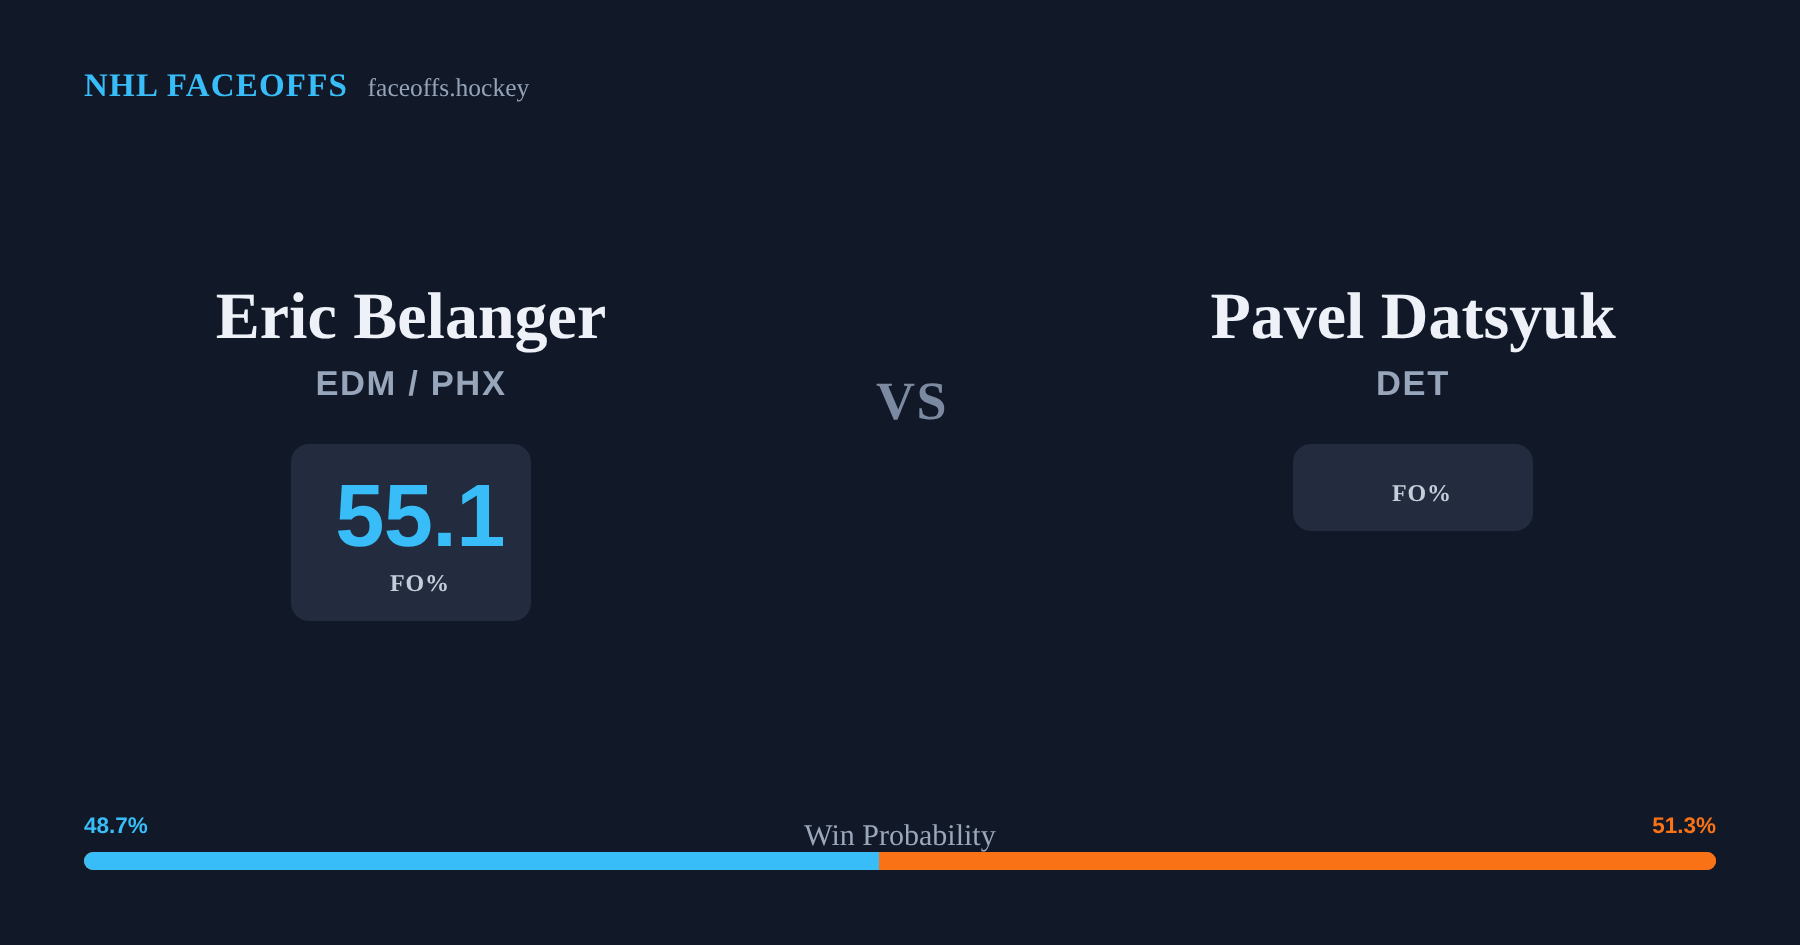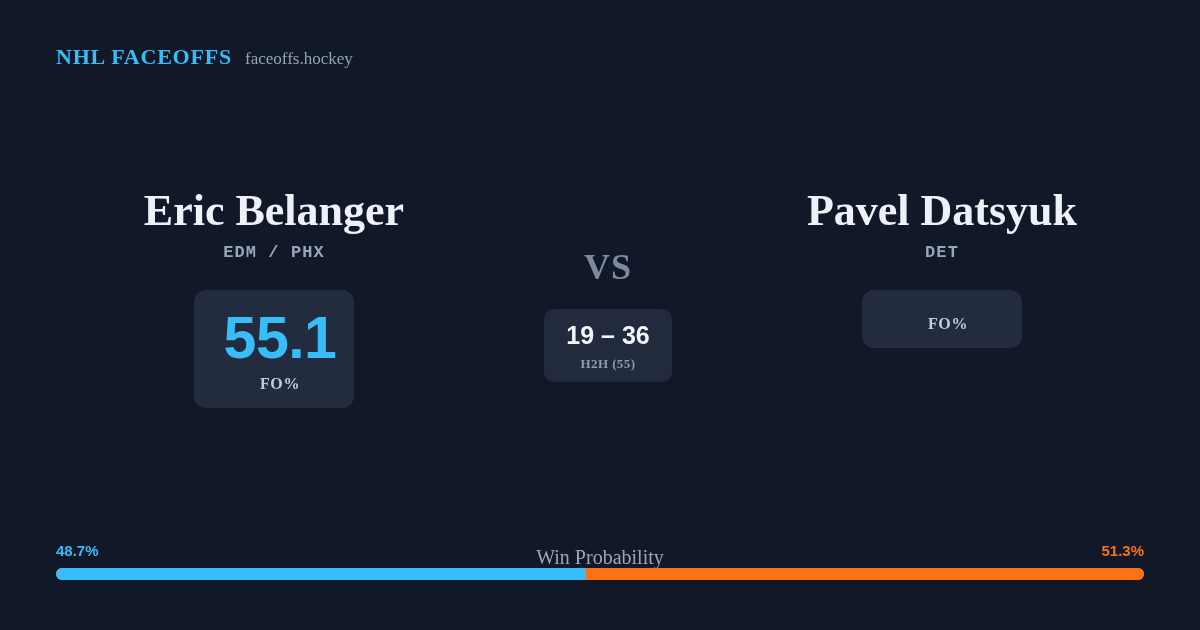--- a/index.html
+++ b/index.html
@@ -71,22 +71,22 @@
     font-family: "Liberation Serif", "DejaVu Serif", serif;
     font-size: 44px;
     font-weight: 700;
     color: #eef2f8;
     line-height: 1.12;
     white-space: nowrap;
   }
 
   .player-teams {
     margin-top: 9px;
-    font-family: Liberation Mono, monospace;
-    font-size: 17px;
+    font-family: Liberation Sans, sans-serif;
+    font-size: 23px;
     font-weight: 700;
     letter-spacing: 1.1px;
     color: #98a6bb;
     line-height: 1;
   }
 
   .stat-card {
     margin-top: 29px;
     min-width: 160px;
     padding: 18px 16px 16px 28px;
@@ -238,24 +238,20 @@
       <div class="player-name">Eric Belanger</div>
       <div class="player-teams">EDM / PHX</div>
       <div class="stat-card">
         <div class="stat-value">55.1</div>
         <div class="stat-label">FO%</div>
       </div>
     </div>
 
     <div class="versus">
       <div class="versus-label">VS</div>
-      <div class="h2h-chip">
-        <div class="h2h-record">19 – 36</div>
-        <div class="h2h-sub">H2H (55)</div>
-      </div>
     </div>
 
     <div class="player">
       <div class="player-name">Pavel Datsyuk</div>
       <div class="player-teams">DET</div>
       <div class="stat-card">
         <div class="stat-label">FO%</div>
       </div>
     </div>
 

